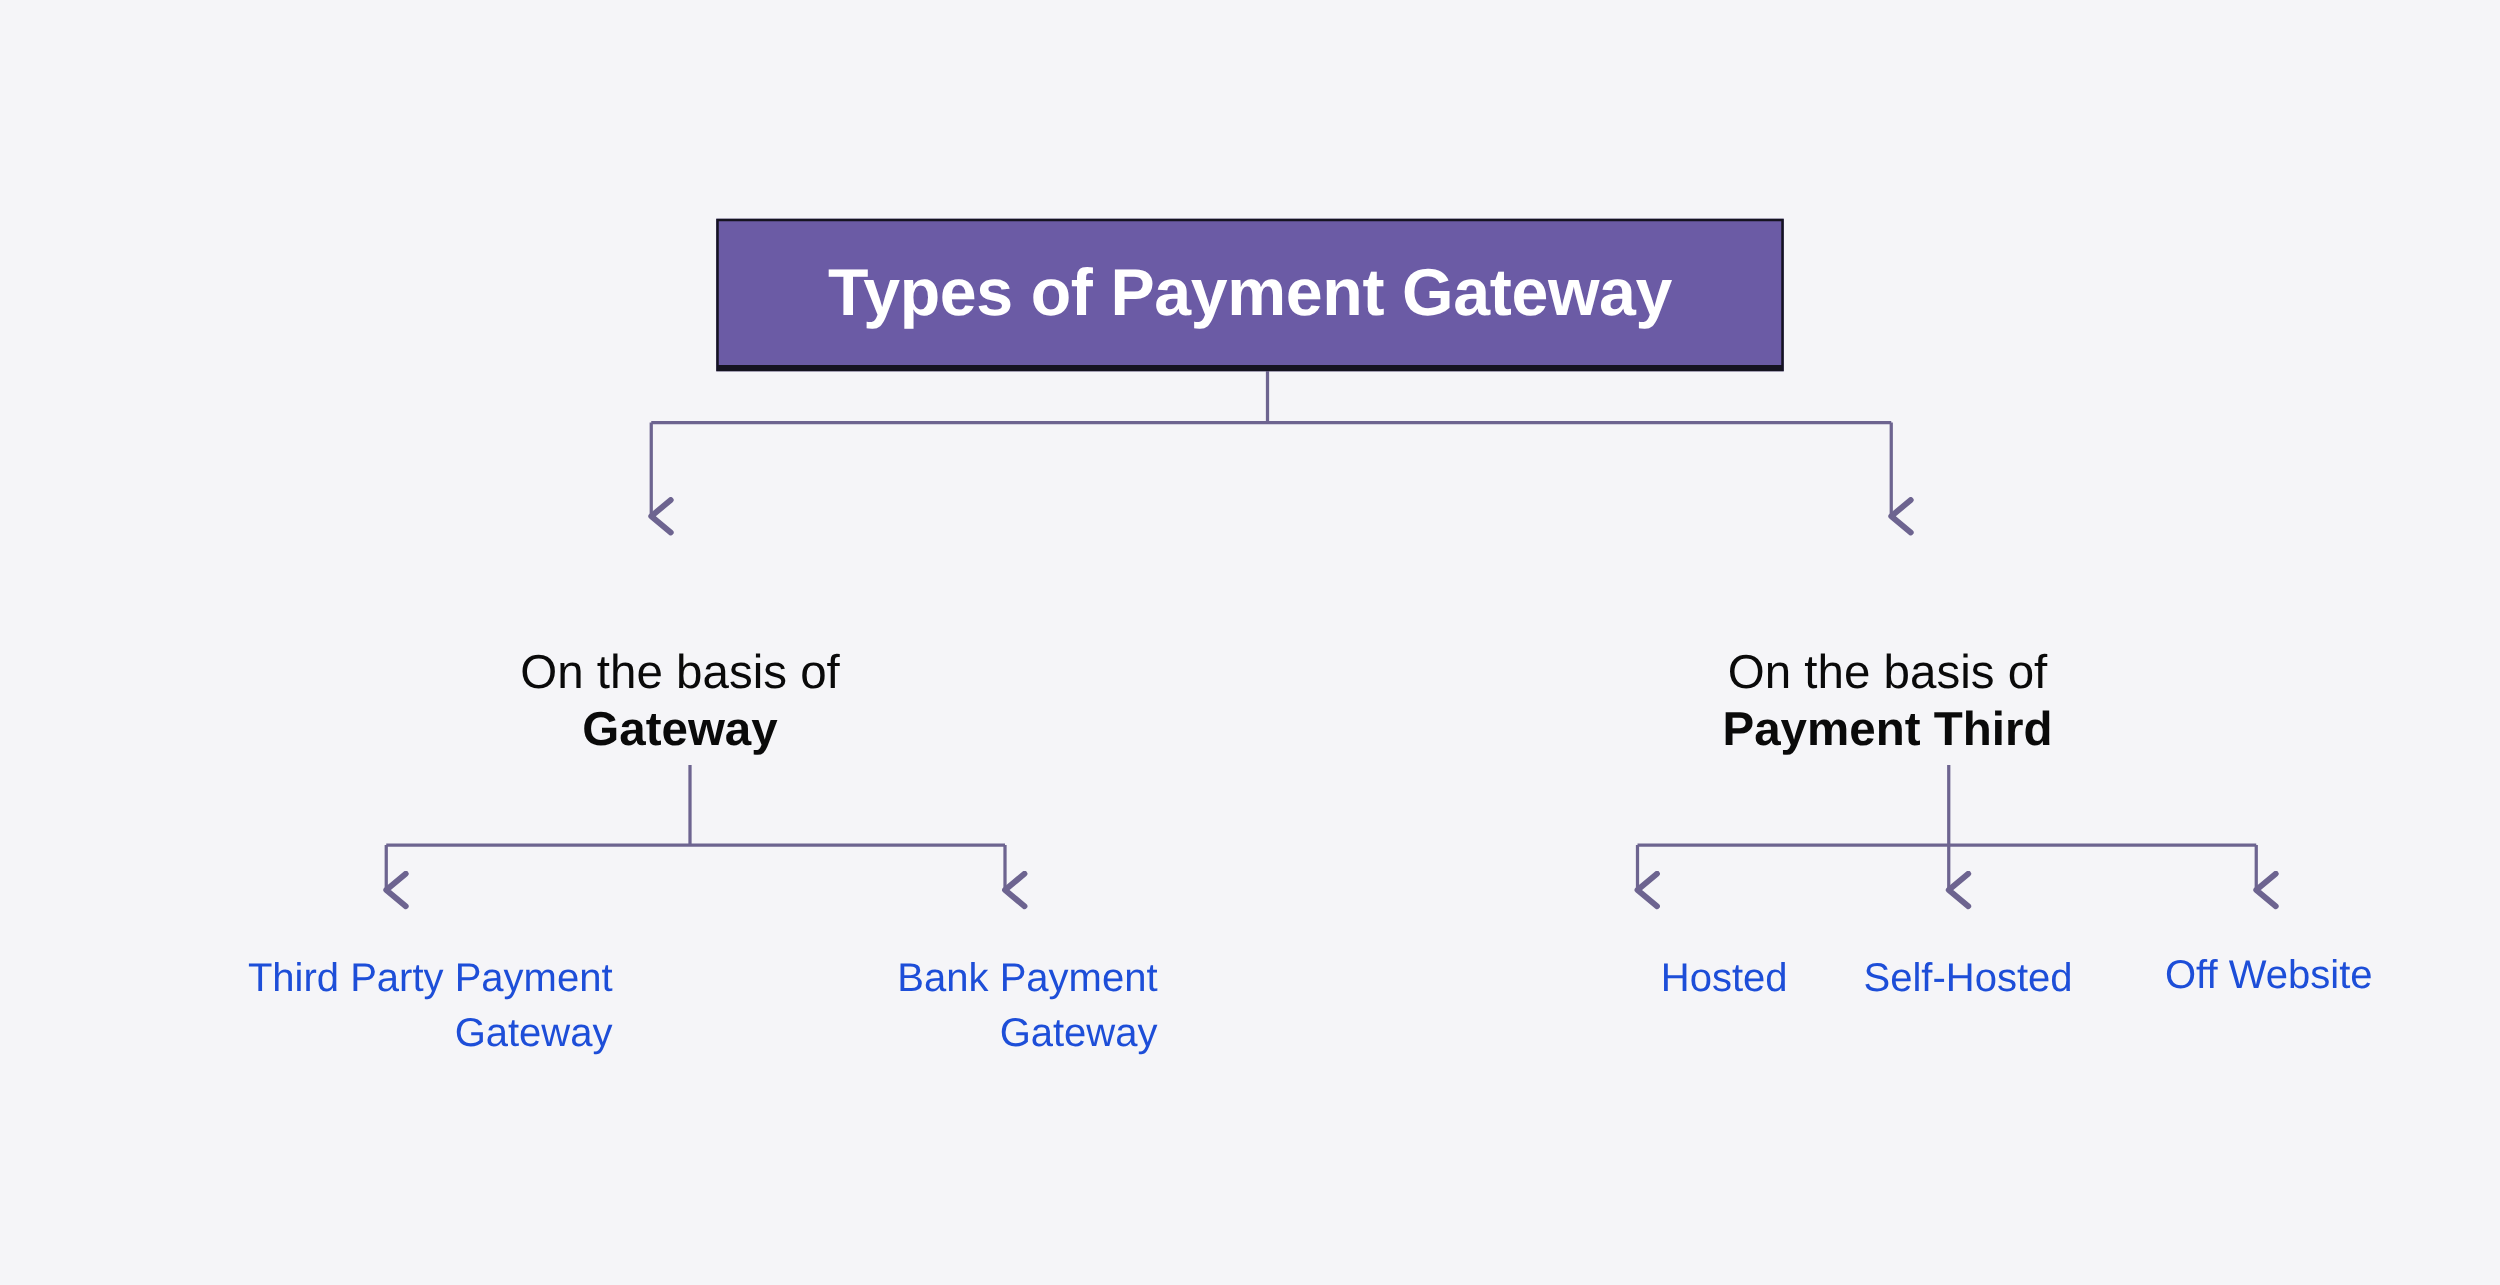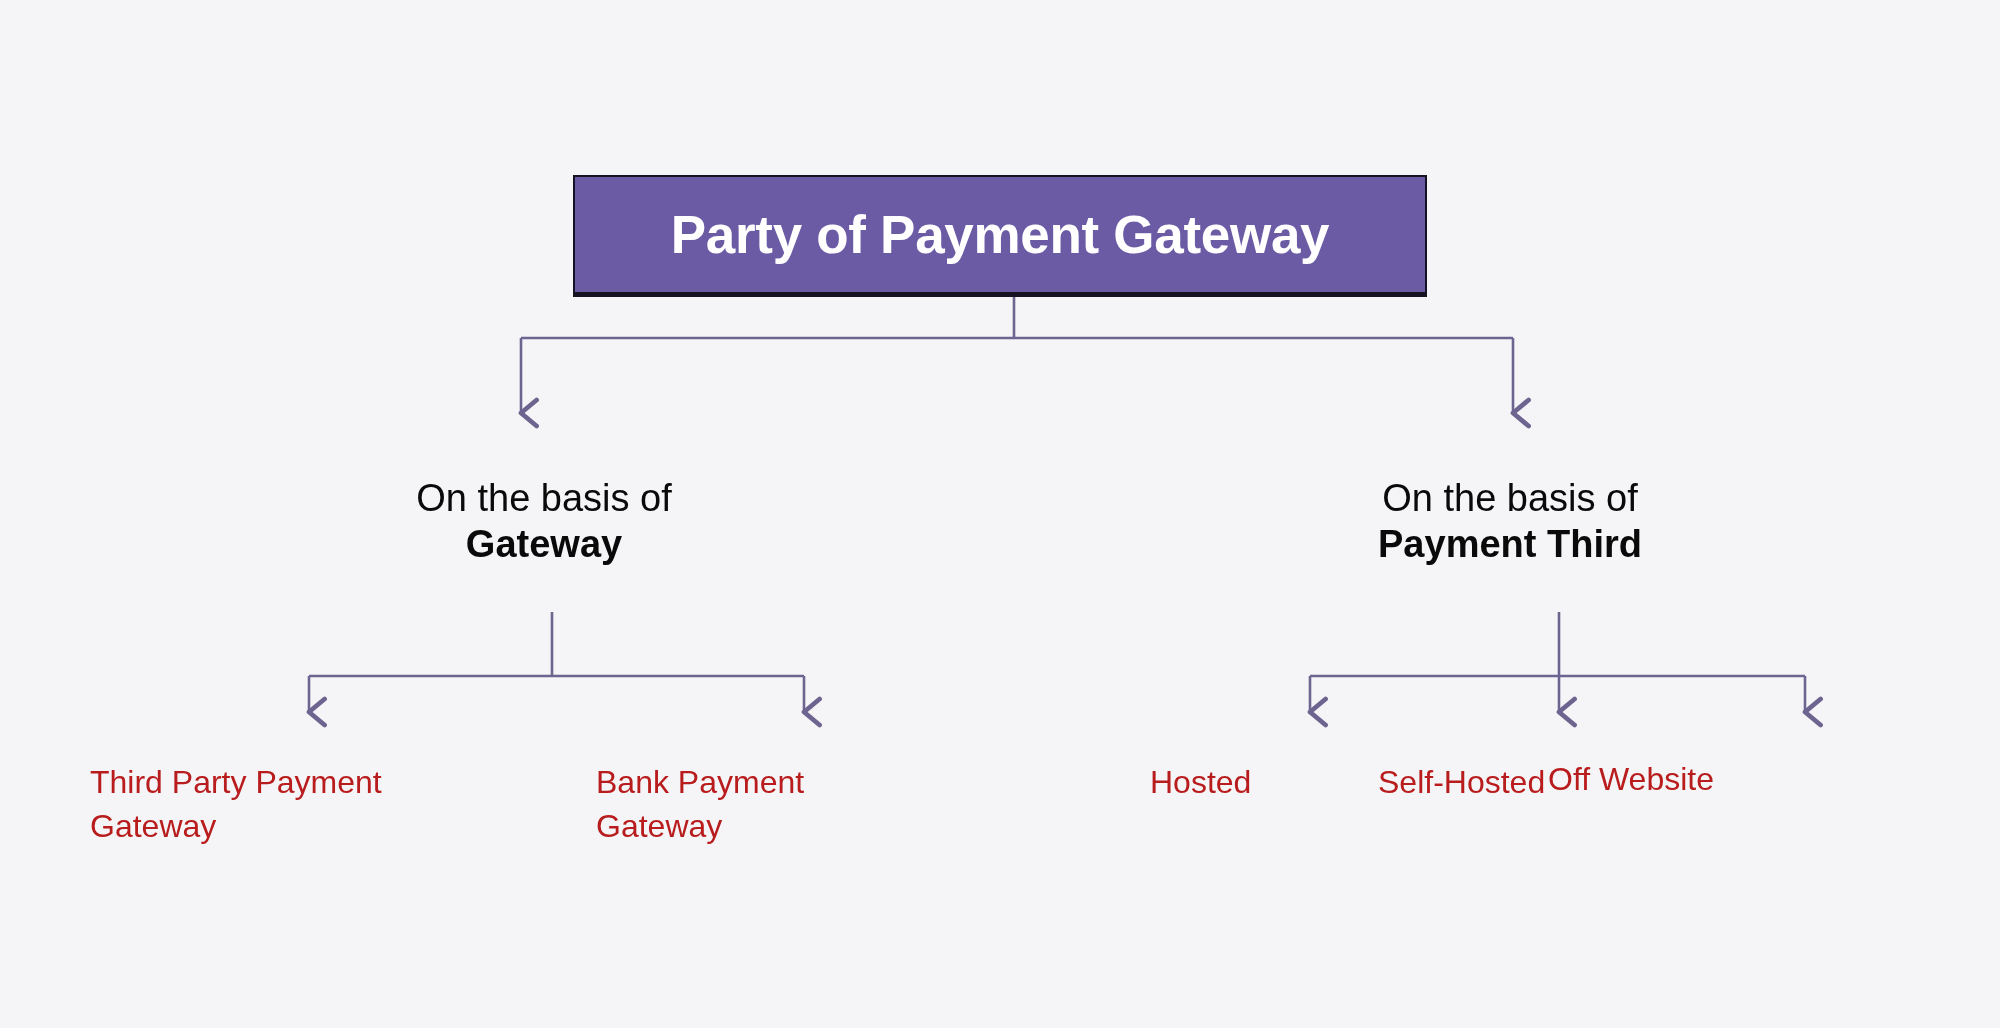--- a/index.html
+++ b/index.html
@@ -54,37 +54,38 @@
   }
 
   
   .branch-label {
     position: absolute;
     width: 460px;
     text-align: center;
     color: #0a0a0a;
     font-size: 38px;
     line-height: 1.22;
+    margin-top: 40px;
   }
   .branch-label .lead {
     font-weight: 400;
     display: block;
   }
   .branch-label .emph {
     font-weight: bold;
     display: block;
   }
   #branch-label-provider { left: 314px; top: 475px; }
   #branch-label-payment-flow { left: 1280px; top: 475px; }
 
   
   .leaf-label {
     position: absolute;
-    text-align: left;
-    color: #b91c1c;
+    text-align: right;
+    color: #1d4ed8;
     font-size: 32px;
     line-height: 1.38;
     font-weight: 400;
   }
   #leaf-third-party { left: 90px;  top: 760px; width: 400px; }
   #leaf-bank        { left: 596px; top: 760px; width: 330px; }
   #leaf-hosted      { left: 1150px; top: 760px; width: 280px; }
   #leaf-self-hosted { left: 1378px; top: 760px; width: 280px; }
   #leaf-off-website { left: 1548px; top: 757px; width: 350px; }
 </style>
@@ -116,21 +117,21 @@
       <path d="M804,676 L804,712" marker-end="url(#vArrow)"></path>
 
       <path d="M1559,612 L1559,712" marker-end="url(#vArrow)"></path>
       <path d="M1310,676 L1805,676"></path>
       <path d="M1310,676 L1310,712" marker-end="url(#vArrow)"></path>
       <path d="M1805,676 L1805,712" marker-end="url(#vArrow)"></path>
     </g>
   </svg>
 
   <div class="root-box">
-    <span class="root-title">Party of Payment Gateway</span>
+    <span class="root-title">Types of Payment Gateway</span>
   </div>
 
   <div class="branch-label" id="branch-label-provider">
     <span class="lead">On the basis of</span>
     <span class="emph">Gateway</span>
   </div>
 
   <div class="branch-label" id="branch-label-payment-flow">
     <span class="lead">On the basis of</span>
     <span class="emph">Payment Third</span>

